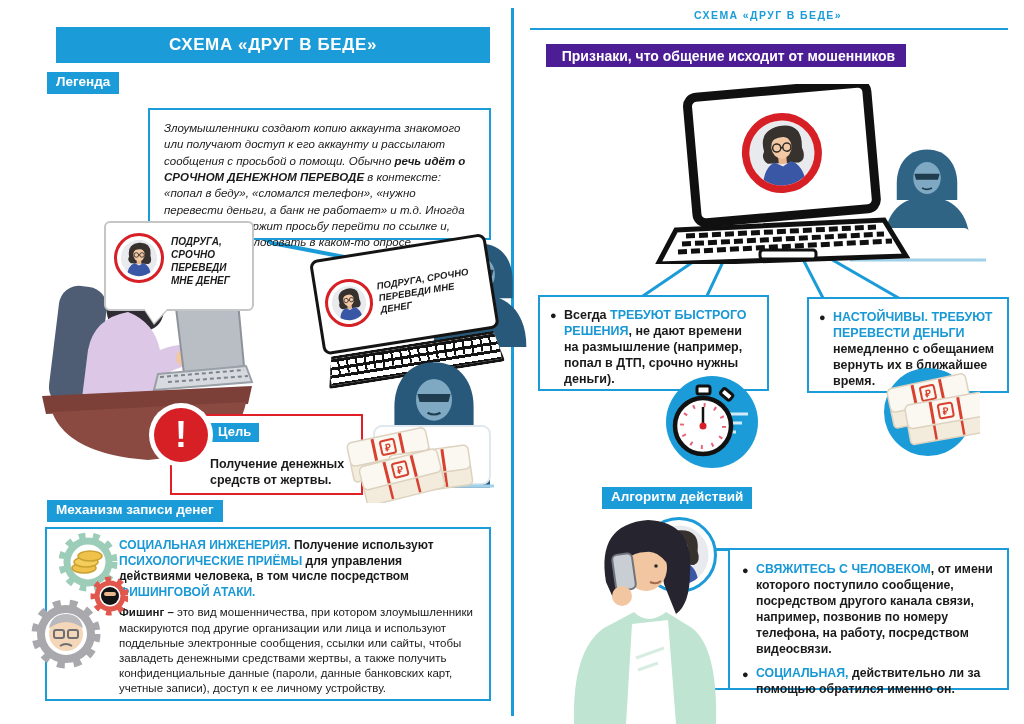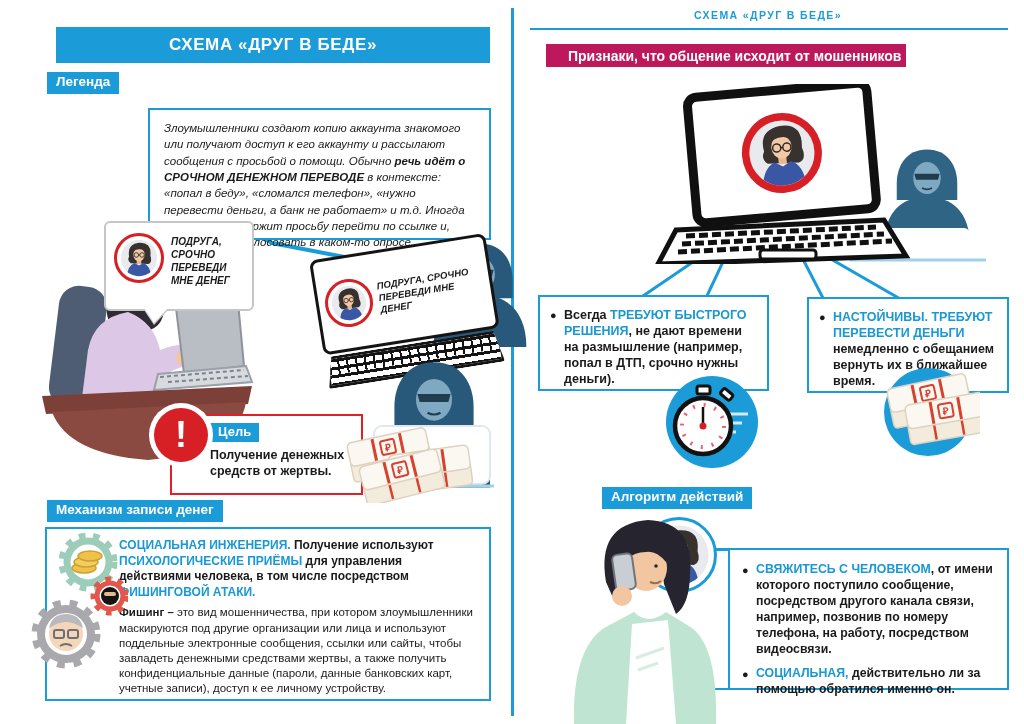--- a/index.html
+++ b/index.html
@@ -4,34 +4,34 @@
 <style>
   html,body{margin:0;padding:0;background:#fff;}
   .canvas{position:relative;width:1024px;height:724px;background:#fff;overflow:hidden;
           font-family:"Liberation Sans",sans-serif;color:#1a1a1a;}
   .abs{position:absolute;}
   .divider{position:absolute;left:511px;top:8px;width:3px;height:708px;background:#1b9cd8;}
   
   .banner-main{position:absolute;left:56px;top:27px;width:434px;height:36px;background:#1b9cd8;
      color:#fff;font-weight:bold;font-size:17px;letter-spacing:.6px;display:flex;align-items:center;justify-content:center;}
   .tag{background:#1b9cd8;color:#fff;font-weight:bold;font-size:13.5px;padding:3px 9px 4px;display:inline-block;line-height:1.1;}
-  .signs-banner{position:absolute;left:546px;top:44px;width:360px;height:23px;background:#be185d;color:#fff;
-     font-weight:bold;font-size:14px;display:flex;align-items:center;padding-left:22px;box-sizing:border-box;}
+  .signs-banner{position:absolute;left:546px;top:44px;width:360px;height:23px;background:#4c1d95;color:#fff;
+     font-weight:bold;font-size:14px;display:flex;align-items:center;padding-left:5px;box-sizing:border-box;justify-content:center;}
   .right-header{position:absolute;left:528px;top:9px;width:480px;text-align:center;color:#1b9cd8;
      font-weight:bold;font-size:10.5px;letter-spacing:1.4px;}
   .right-header-line{position:absolute;left:530px;top:28px;width:478px;height:2px;background:#1b9cd8;}
   
   .box-blue{position:absolute;background:#fff;border:2.5px solid #1b9cd8;box-sizing:border-box;}
   .legend-box{left:148px;top:84px;width:343px;height:132px;padding:10px 14px;font-size:11.5px;line-height:1.42;font-style:italic;margin-top:24px;}
   .legend-box b{font-style:italic;}
   .mech-box{left:45px;top:527px;width:446px;height:174px;padding:9px 12px 8px 72px;font-size:11.5px;line-height:1.32;}
   .mech-box .p1{font-weight:bold;font-size:12px;line-height:1.3;margin-bottom:5px;}
   .hl{color:#1898d5;font-weight:bold;}
   .goal-box{position:absolute;left:170px;top:414px;width:193px;height:81px;background:#fff;border:2.5px solid #e21e26;box-sizing:border-box;padding:6px 8px 6px 38px;}
-  .goal-text{font-weight:bold;font-size:12.5px;line-height:1.25;margin-top:6px;}
+  .goal-text{font-weight:bold;font-size:12.5px;line-height:1.25;margin-top:15px;}
   .exc{position:absolute;left:154px;top:408px;width:54px;height:54px;border-radius:50%;background:#d71f26;
      color:#fff;font-weight:bold;font-size:36px;display:flex;align-items:center;justify-content:center;box-shadow:0 0 0 5px #fff;}
   
   .bubble1{position:absolute;left:104px;top:221px;width:150px;height:90px;background:#fff;border:2px solid #c6c6c6;
      border-radius:6px;display:flex;align-items:flex-start;padding:10px 6px 6px 8px;box-sizing:border-box;}
   .bubble1:after{content:"";position:absolute;left:38px;bottom:-14px;width:0;height:0;
      border-left:10px solid transparent;border-right:14px solid transparent;border-top:15px solid #fff;filter:drop-shadow(0 2px 0 #c6c6c6);}
   .bubble-text{font-weight:bold;font-style:italic;font-size:10px;line-height:1.3;margin-left:7px;margin-top:2px;}
   .avatar{border-radius:50%;background:#fff;display:flex;align-items:center;justify-content:center;overflow:hidden;flex:0 0 auto;}
   .ring-red{border:3px solid #d71f26;}

